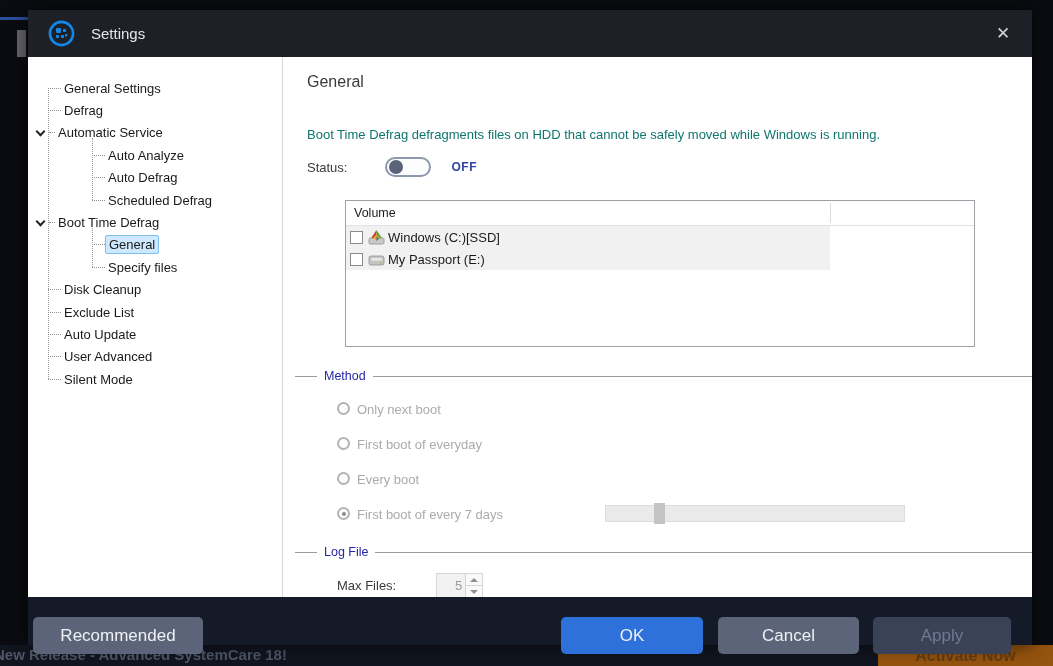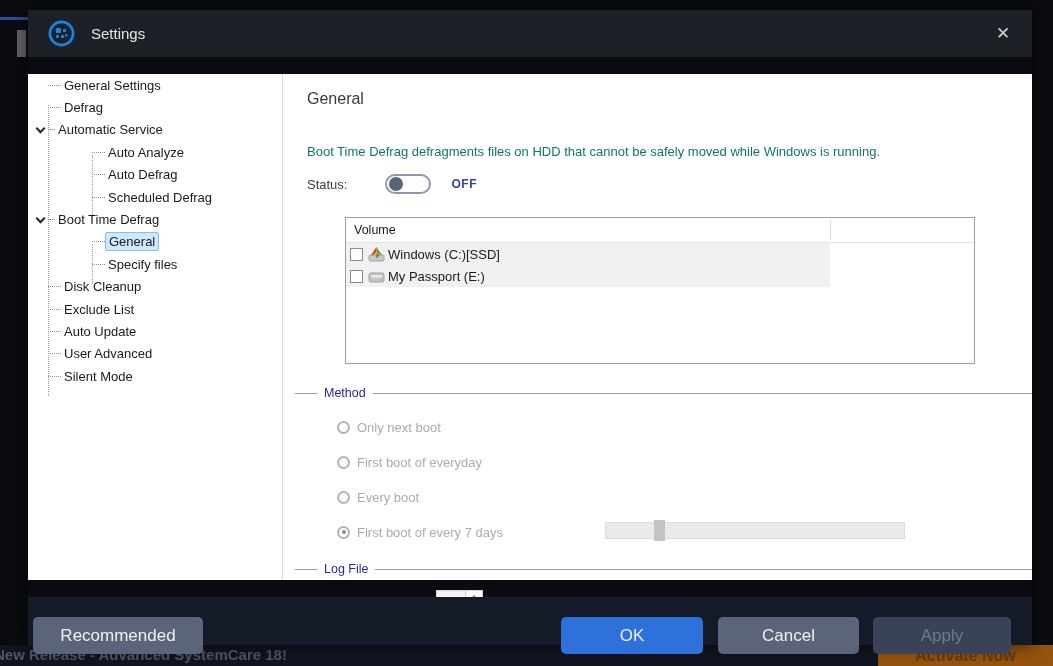--- a/index.html
+++ b/index.html
@@ -12,32 +12,32 @@
   .bg-gray-bar  { position:absolute; left:17px; top:30px; width:9px; height:27px; background:#66666c; }
   .bg-bottom-strip { position:absolute; left:0; top:645px; width:1053px; height:21px; background:#11151f; }
   .bg-banner { position:absolute; left:-6px; top:645px; height:21px; line-height:20px;
                color:#4e5868; font-size:15px; font-weight:bold; white-space:nowrap; }
   .bg-activate { position:absolute; left:878px; top:645px; width:175px; height:21px; background:#95540f;
                  color:#643c12; font-size:16px; font-weight:bold; text-align:center; line-height:22px;
                  overflow:hidden; }
 
   
   .dialog { position:absolute; left:28px; top:10px; width:1004px; height:635px;
-            box-shadow:0 0 18px rgba(0,0,0,.65); display:flex; flex-direction:column;gap:17px; }
+            box-shadow:0 0 18px rgba(0,0,0,.65); display:flex; flex-direction:column; }
 
   .titlebar { height:47px; background:#1e2028; display:flex; align-items:center; padding:0 14px 0 20px; }
   .logo { width:27px; height:27px; flex:0 0 auto; }
   .title-text { color:#e6e6e6; font-size:15px; margin-left:16px; flex:1; }
   .close-btn { color:#cfcfcf; font-size:17px; width:26px; height:26px; text-align:center; line-height:26px;
                cursor:default; margin-right:2px; }
 
   .content { flex:1; display:flex; background:#ffffff; min-height:0; }
 
   
-  .sidebar { width:255px; border-right:1px solid #d8d8d8; position:relative; }
+  .sidebar { width:255px; border-right:1px solid #d8d8d8; position:relative; padding-top:20px; }
   .spine { position:absolute; border-left:1px dotted #9a9a9a; width:0; }
   .spine-root { left:20px; top:31px; height:291px; }
   .spine-a { left:64px; top:81px; height:62px; }
   .spine-b { left:64px; top:171px; height:39px; }
   .trow { height:22.4px; display:flex; align-items:center; font-size:13px; color:#1a1a1a; position:relative; }
   .conn { border-top:1px dotted #8f8f8f; width:13px; flex:0 0 auto; }
   .lvl0 .conn { margin-left:20px; }
   .lvl1 .conn { margin-left:64px; }
   .haschev .conn { width:6px; margin-left:0; }
   .chevron-icon { width:7px; height:7px; border-left:2px solid #23252b; border-bottom:2px solid #23252b;
@@ -67,21 +67,21 @@
   .vl-label { font-size:13px; color:#1a1a1a; white-space:nowrap; }
 
   .group { margin-top:22px; margin-left:-12px; width:737px; }
   .legend-row { display:flex; align-items:center; }
   .legend-line { height:0; border-top:1px solid #9c9c9c; }
   .legend-line.short { width:22px; }
   .legend-line.long { flex:1; }
   .legend-text { font-size:12.5px; color:#2525a8; margin:0 7px; }
 
   .method-options { position:relative; padding-left:42px; }
-  .radio-row { display:flex; align-items:center; margin-top:19px; height:16px; position:relative; }
+  .radio-row { display:flex; align-items:flex-start; margin-top:19px; height:16px; position:relative; }
   .radio-icon { width:13px; height:13px; border-radius:50%; border:2px solid #b3b3b3; background:#fdfdfd;
                 flex:0 0 auto; position:relative; }
   .radio-icon.checked::after { content:""; position:absolute; left:2.5px; top:2.5px; width:4px; height:4px;
                 border-radius:50%; background:#8a8a8a; }
   .radio-label { font-size:13px; color:#ababab; margin-left:7px; white-space:nowrap; }
   .slider { position:absolute; left:268px; top:-2px; width:300px; height:17px; background:#eaeaea;
             border:1px solid #dddddd; }
   .slider-thumb { position:absolute; left:48px; top:-3px; width:11px; height:21px; background:#c4c4c4; }
 
   .logfile-row { margin-top:14px; display:flex; align-items:center; padding-left:42px; }

